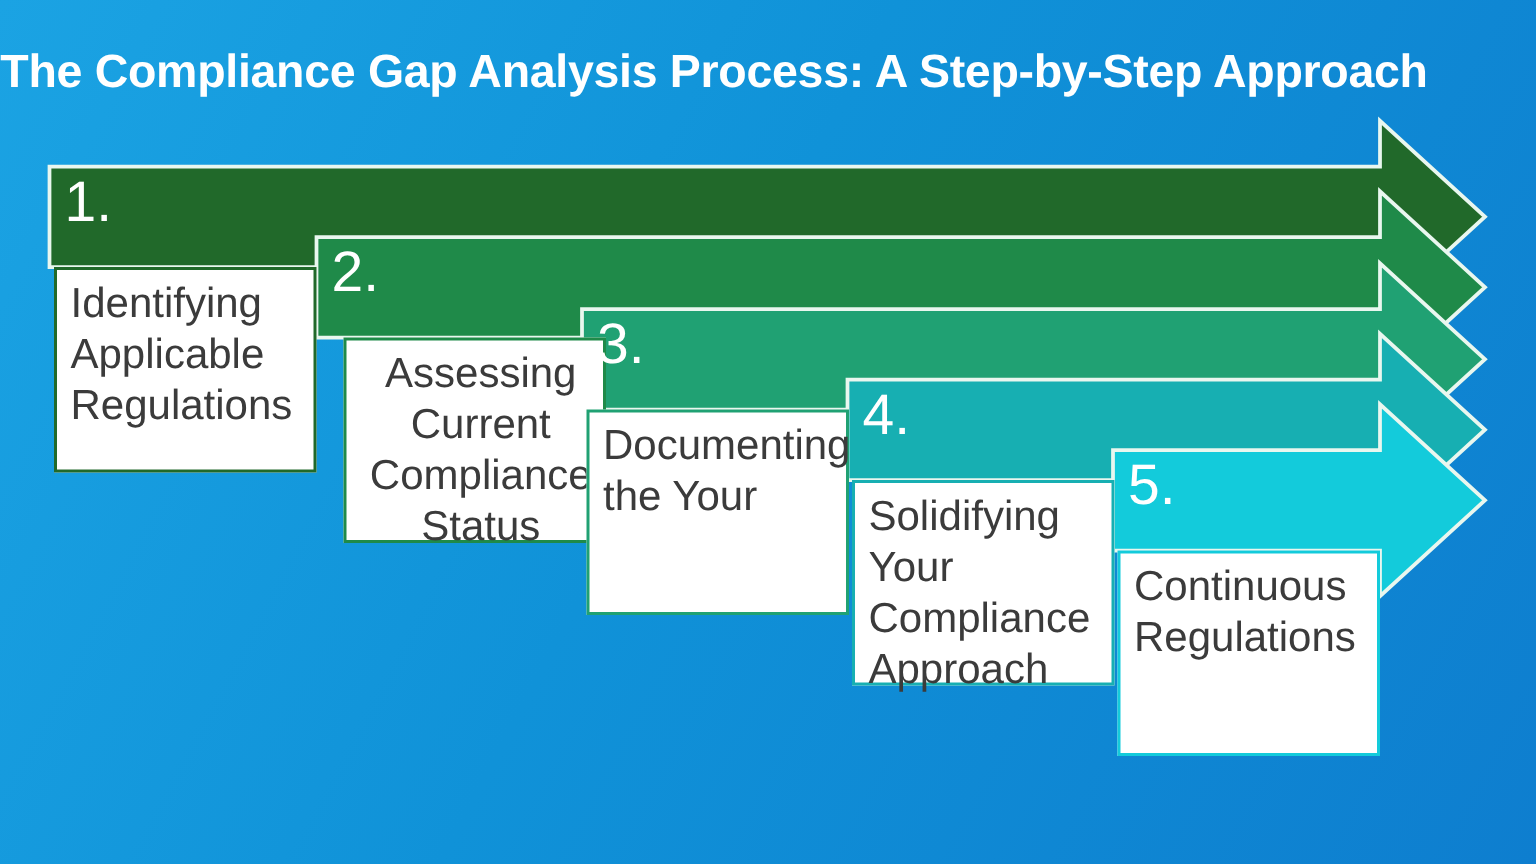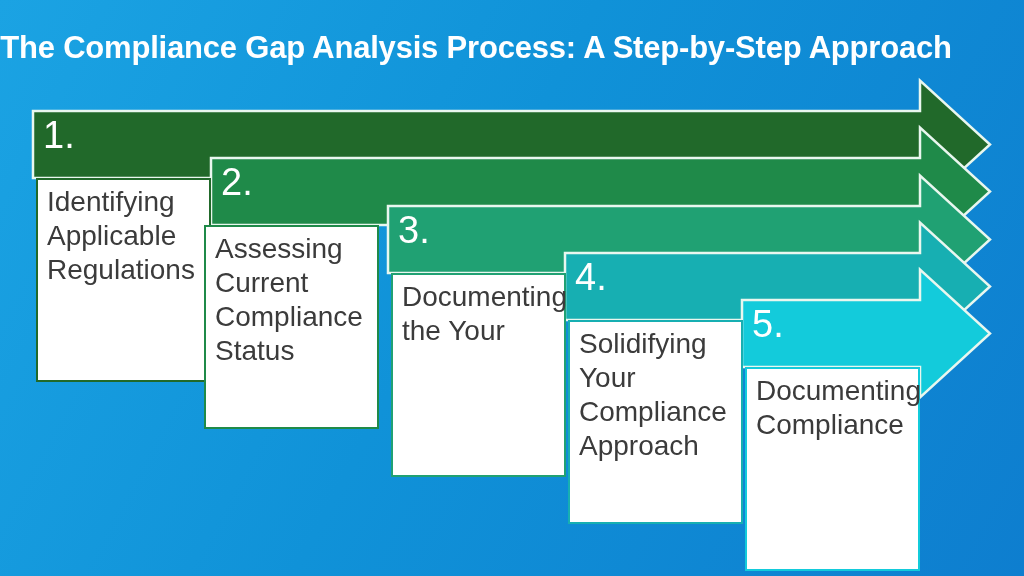--- a/index.html
+++ b/index.html
@@ -23,21 +23,21 @@
     position:absolute;left:0;top:0;width:1024px;height:576px;
   }
   .step-number{
     position:absolute;
     font-size:38px;
     line-height:1.15;
     color:#FFFFFF;
   }
   .step-card{
     position:absolute;
-    width:175px;height:204px;
+    width:175px;height:137px;
     box-sizing:border-box;
     background:#FFFFFF;
     padding:5px 1px 0 9px;
     font-size:28px;
     line-height:34px;
     color:#3B3B3B;
     overflow:visible;
   }
 </style>
 </head>
@@ -51,21 +51,21 @@
       <polygon points="211,158 920,158 920,127.5 990,191.5 920,255.5 920,225 211,225" fill="#1F8A49" stroke="#E9F7EF" stroke-width="2.5"></polygon>
       <polygon points="388,206 920,206 920,175.5 990,239.5 920,303.5 920,273 388,273" fill="#20A173" stroke="#E9F7EF" stroke-width="2.5"></polygon>
       <polygon points="565,253 920,253 920,222.5 990,286.5 920,350.5 920,320 565,320" fill="#17AFB2" stroke="#E9F7EF" stroke-width="2.5"></polygon>
       <polygon points="742,300 920,300 920,269.5 990,333.5 920,397.5 920,367 742,367" fill="#13CBDB" stroke="#E9F7EF" stroke-width="2.5"></polygon>
     </svg>
 
   <div id="overlay">
       <div class="step-number" style="left: 43px; top: 114px;">1.</div>
       <div class="step-card" style="left: 36px; top: 178px; border: 2px solid rgb(33, 105, 42);">Identifying Applicable Regulations</div>
       <div class="step-number" style="left: 221px; top: 161px;">2.</div>
-      <div class="step-card" style="left: 204px; top: 225px; border: 2px solid rgb(31, 138, 73);">Assessing Current Compliance Status</div>
+      <div class="step-card" style="left: 229px; top: 225px; border: 2px solid rgb(31, 138, 73); text-align: center;">Assessing Current Compliance Status</div>
       <div class="step-number" style="left: 398px; top: 209px;">3.</div>
       <div class="step-card" style="left: 391px; top: 273px; border: 2px solid rgb(32, 161, 115);">Documenting the Your</div>
       <div class="step-number" style="left: 575px; top: 256px;">4.</div>
       <div class="step-card" style="left: 568px; top: 320px; border: 2px solid rgb(23, 175, 178);">Solidifying Your Compliance Approach</div>
       <div class="step-number" style="left: 752px; top: 303px;">5.</div>
-      <div class="step-card" style="left: 745px; top: 367px; border: 2px solid rgb(19, 203, 219);">Documenting Compliance</div>
+      <div class="step-card" style="left: 745px; top: 367px; border: 2px solid rgb(19, 203, 219);">Continuous Regulations</div>
     </div>
 </div>
 
 </body></html>

